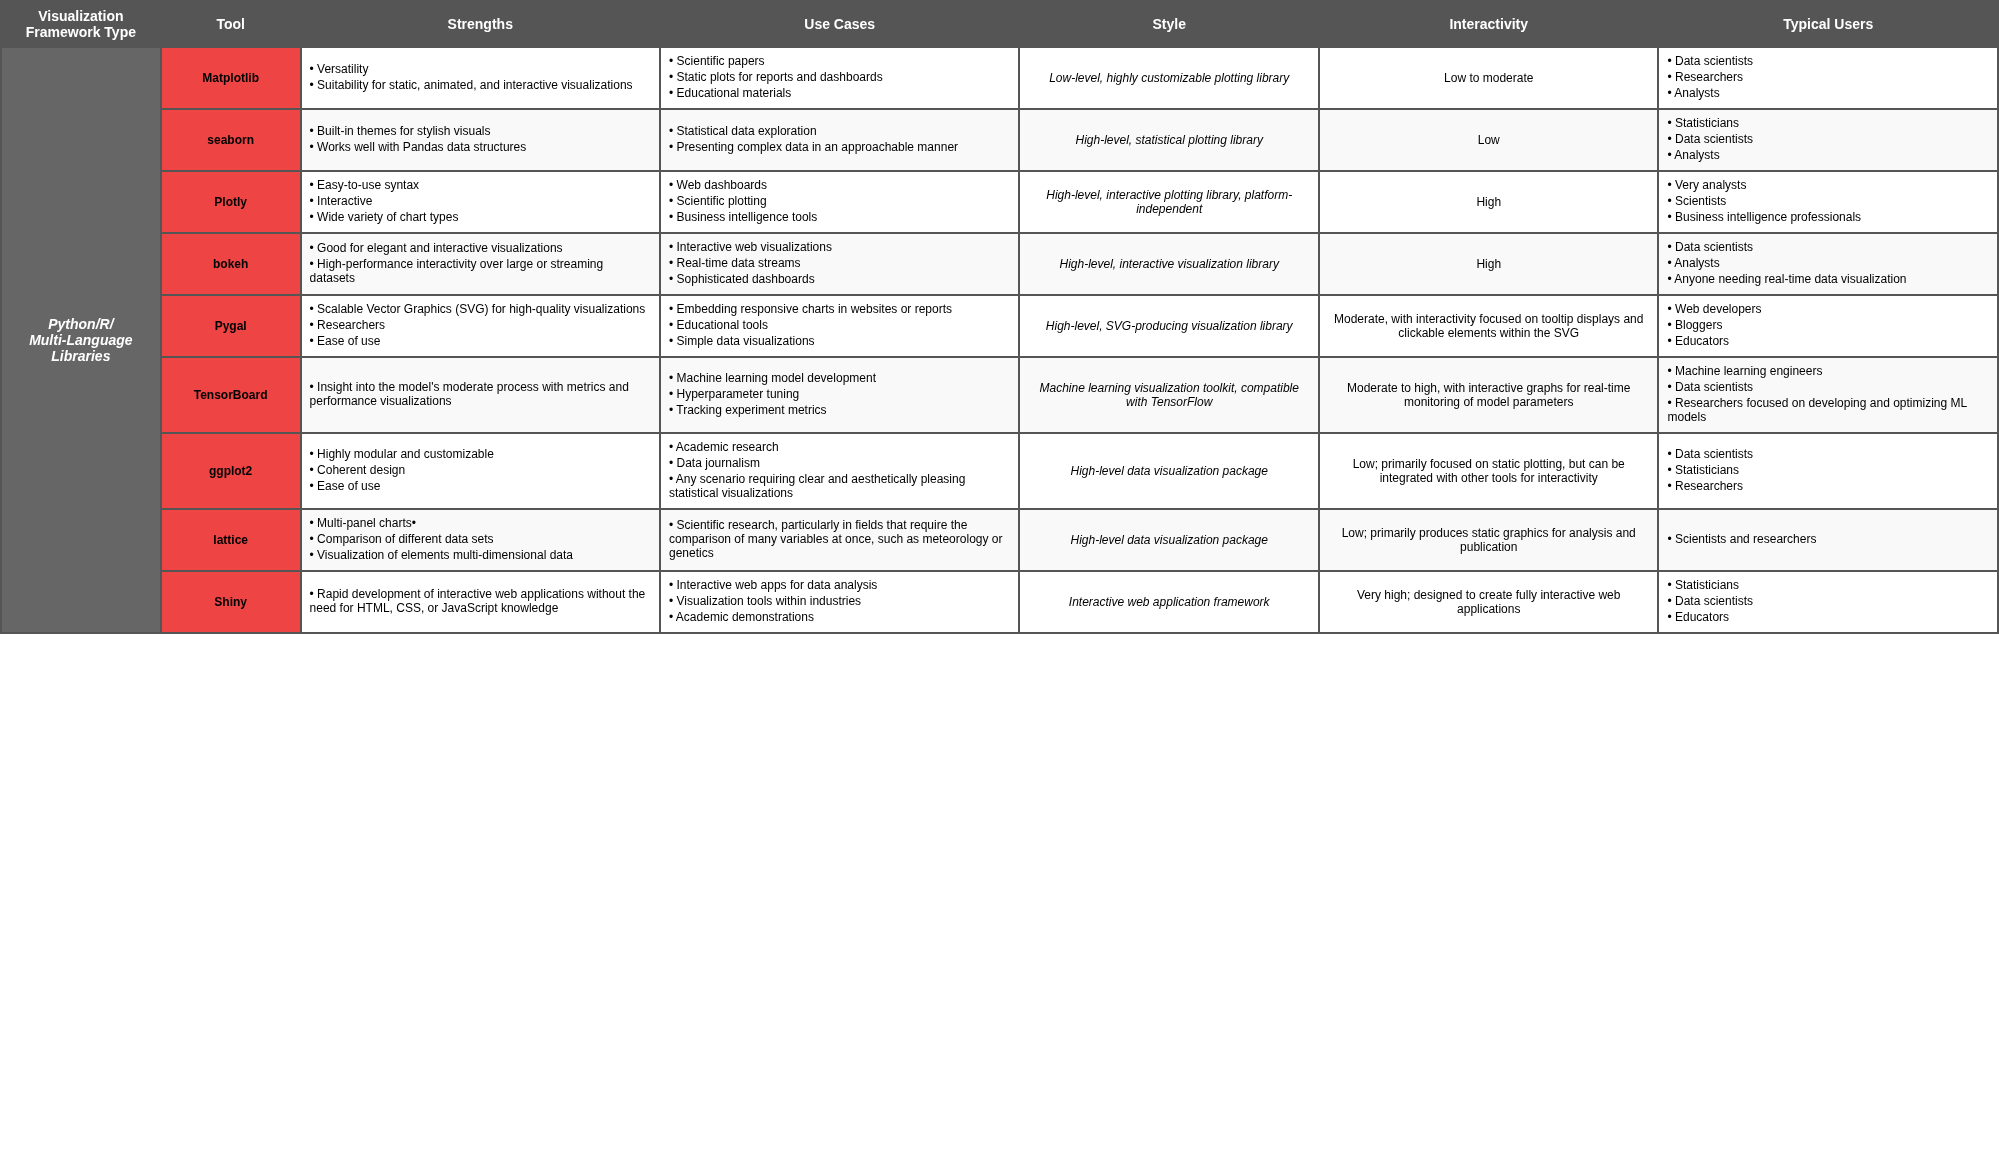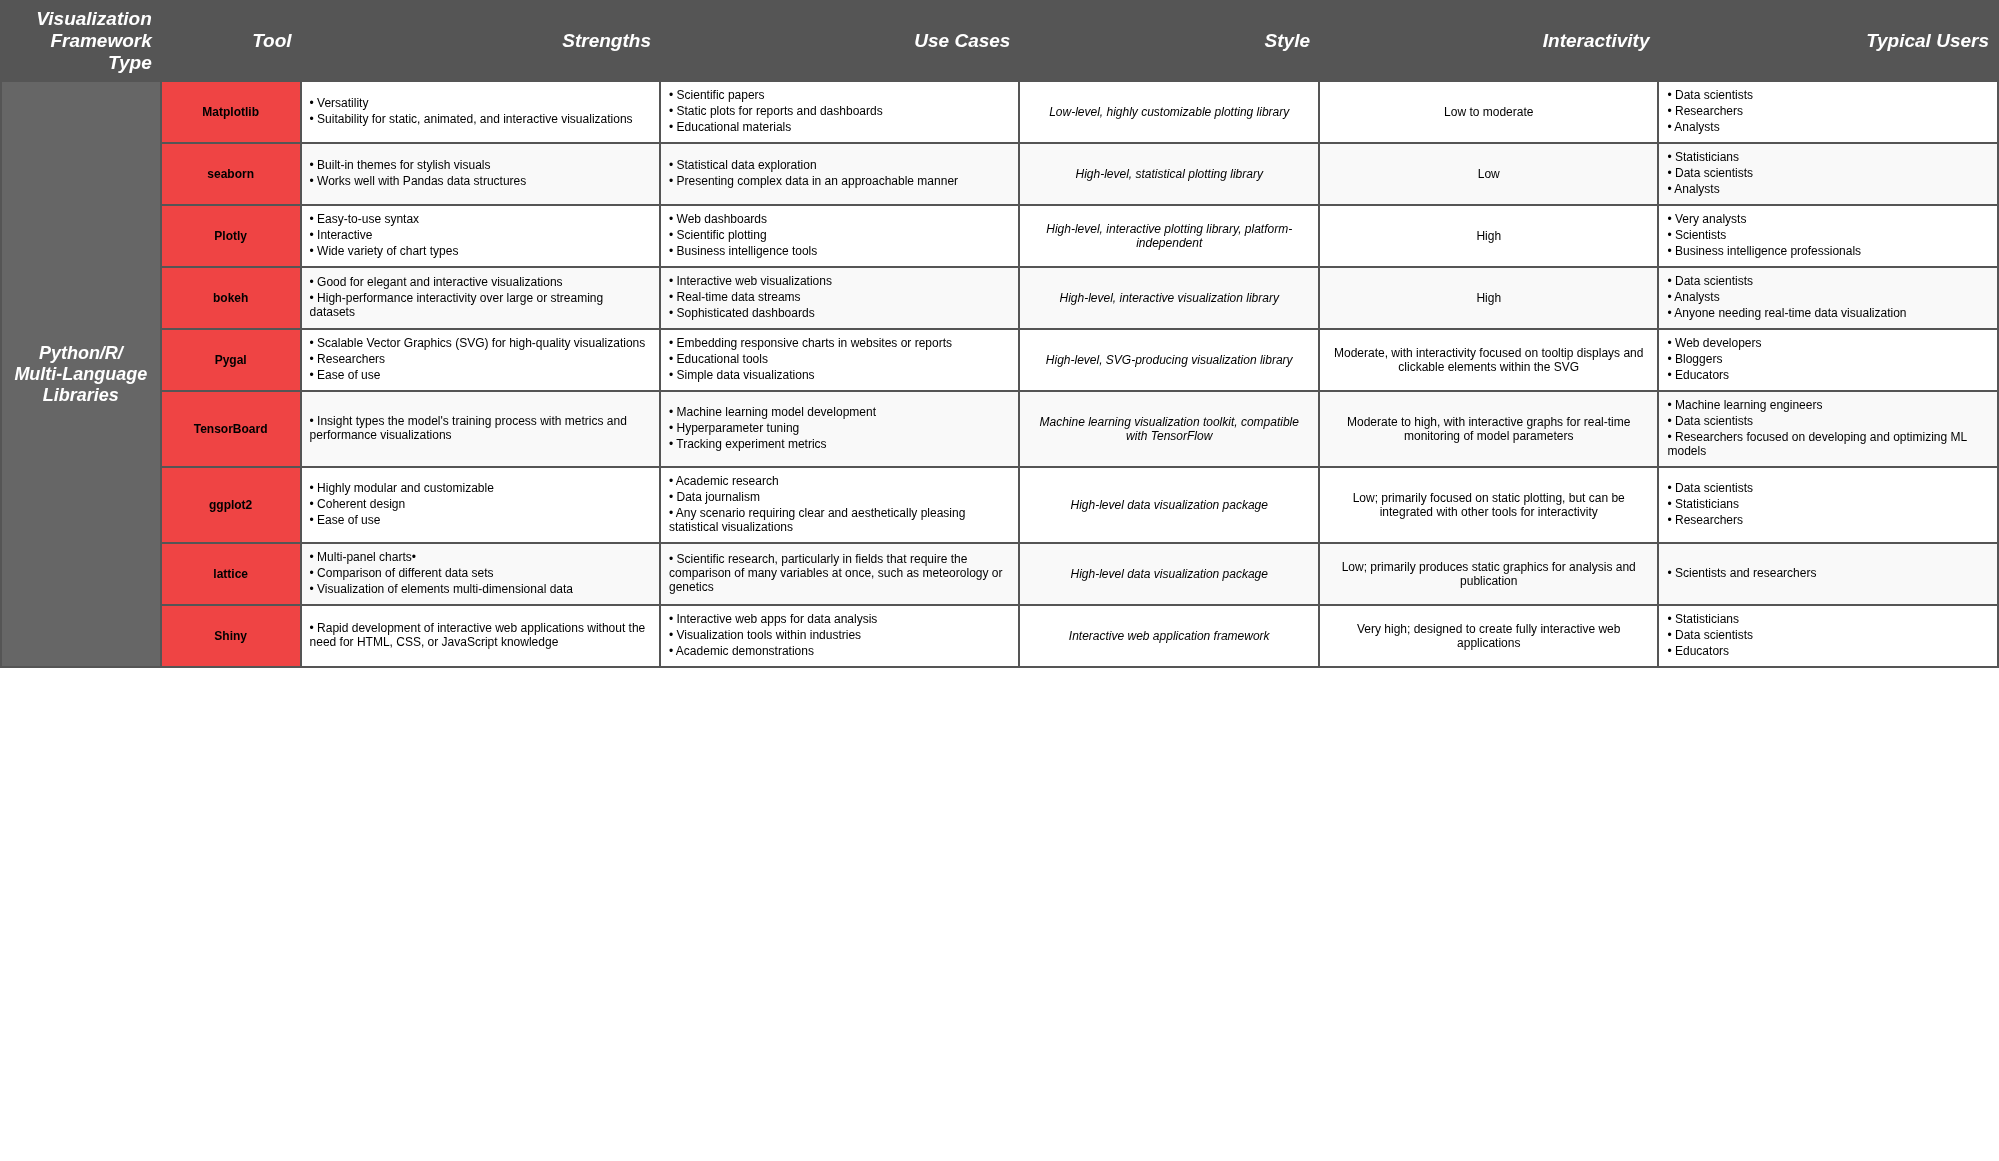--- a/index.html
+++ b/index.html
@@ -8,38 +8,37 @@
     th, td {
       border: 2px solid #555;
       padding: 6px 8px;
       vertical-align: middle;
       text-align: left;
     }
     thead th {
       background: #555;
       color: #fff;
       font-weight: bold;
-      text-align: right;
-      font-size: 19px;
-      font-style: italic;
+      text-align: center;
+      font-size: 14px;
     }
     .col-type { width: 8%; }
     .col-tool { width: 7%; }
     .col-strengths { width: 18%; }
     .col-usecases { width: 18%; }
     .col-style { width: 15%; }
     .col-interactivity { width: 17%; }
     .col-users { width: 17%; }
 
     .type-cell {
       background: #666;
       color: #fff;
       font-style: italic;
       font-weight: bold;
-      font-size: 18px;
+      font-size: 14px;
       text-align: center;
       vertical-align: middle;
     }
     .tool-cell {
       font-weight: bold;
       text-align: center;
       background: #ef4444;
     }
     .style-cell {
       text-align: center;
@@ -207,21 +206,21 @@
             <li>Web developers</li>
             <li>Bloggers</li>
             <li>Educators</li>
           </ul>
         </td>
       </tr>
       <tr>
         <td class="tool-cell">TensorBoard</td>
         <td>
           <ul>
-            <li>Insight types the model's training process with metrics and performance visualizations</li>
+            <li>Insight into the model's moderate process with metrics and performance visualizations</li>
           </ul>
         </td>
         <td>
           <ul>
             <li>Machine learning model development</li>
             <li>Hyperparameter tuning</li>
             <li>Tracking experiment metrics</li>
           </ul>
         </td>
         <td class="style-cell">Machine learning visualization toolkit, compatible with TensorFlow</td>

